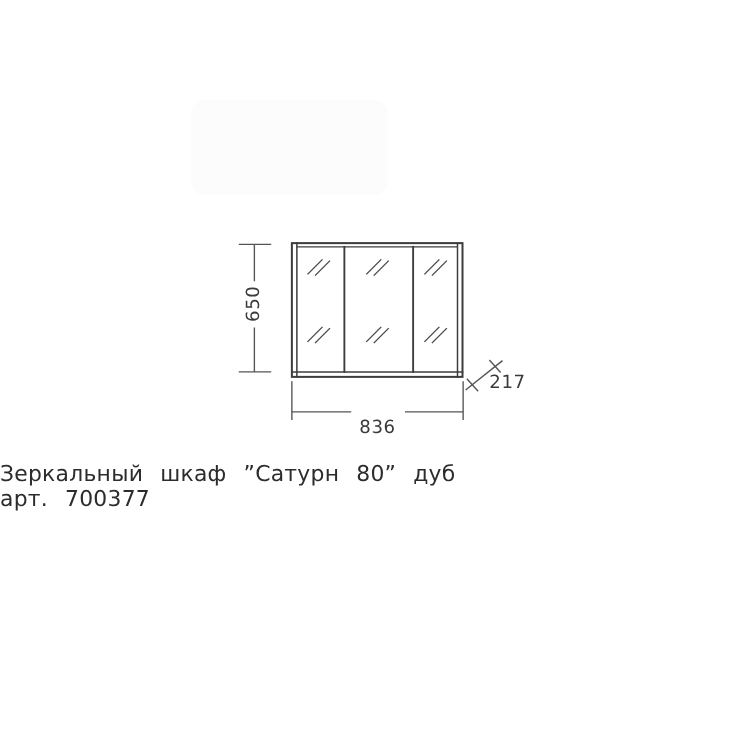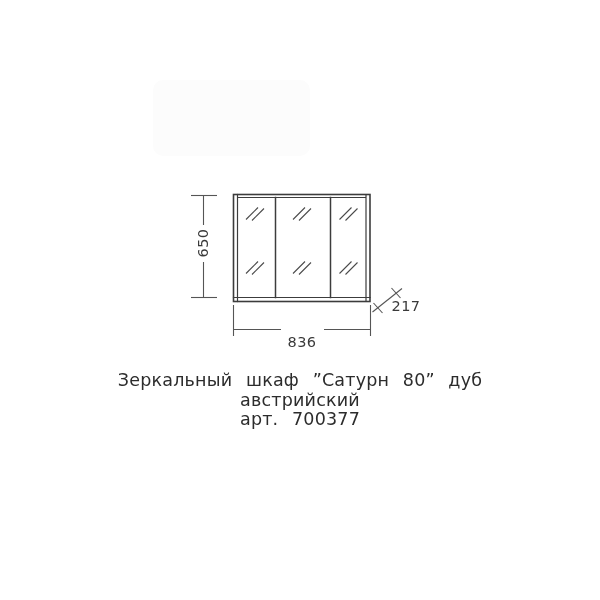--- a/index.html
+++ b/index.html
@@ -42,21 +42,21 @@
     top: 243px;
     transform: translate(-50%, -50%) rotate(-90deg);
   }
   #dim-width-label  { left: 302px; top: 342px; }
   #dim-depth-label  { left: 406px; top: 306px; }
   #caption {
     position: absolute;
     left: 0;
     top: 371px;
     width: 600px;
-    text-align: center;
+    text-align: left;
     color: #2c2c2c;
     font-size: 17.5px;
     line-height: 19.5px;
     word-spacing: 0.45em;
     letter-spacing: 0.2px;
   }
   #caption div { white-space: nowrap; }
 </style>
 </head>
 <body>
@@ -114,17 +114,16 @@
   </svg>
 
   <div class="dim-label" id="dim-height-label">650</div>
 
   <div class="dim-label" id="dim-width-label">836</div>
 
   <div class="dim-label" id="dim-depth-label">217</div>
 
   <div id="caption">
     <div>Зеркальный шкаф ”Сатурн 80” дуб</div>
-    <div>австрийский</div>
     <div>арт. 700377</div>
   </div>
 
 </div>
 
 </body></html>

